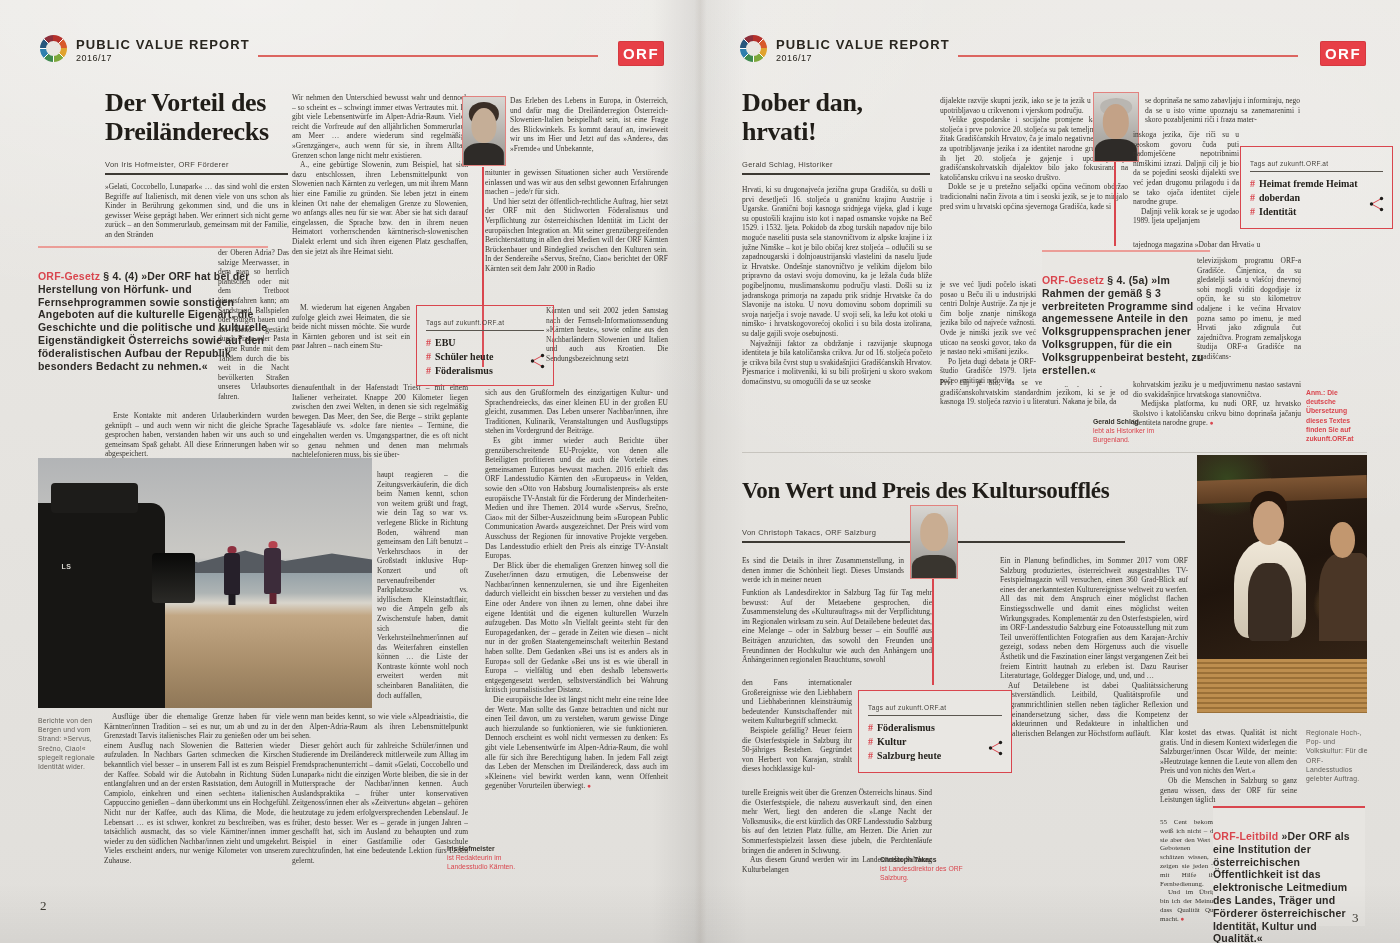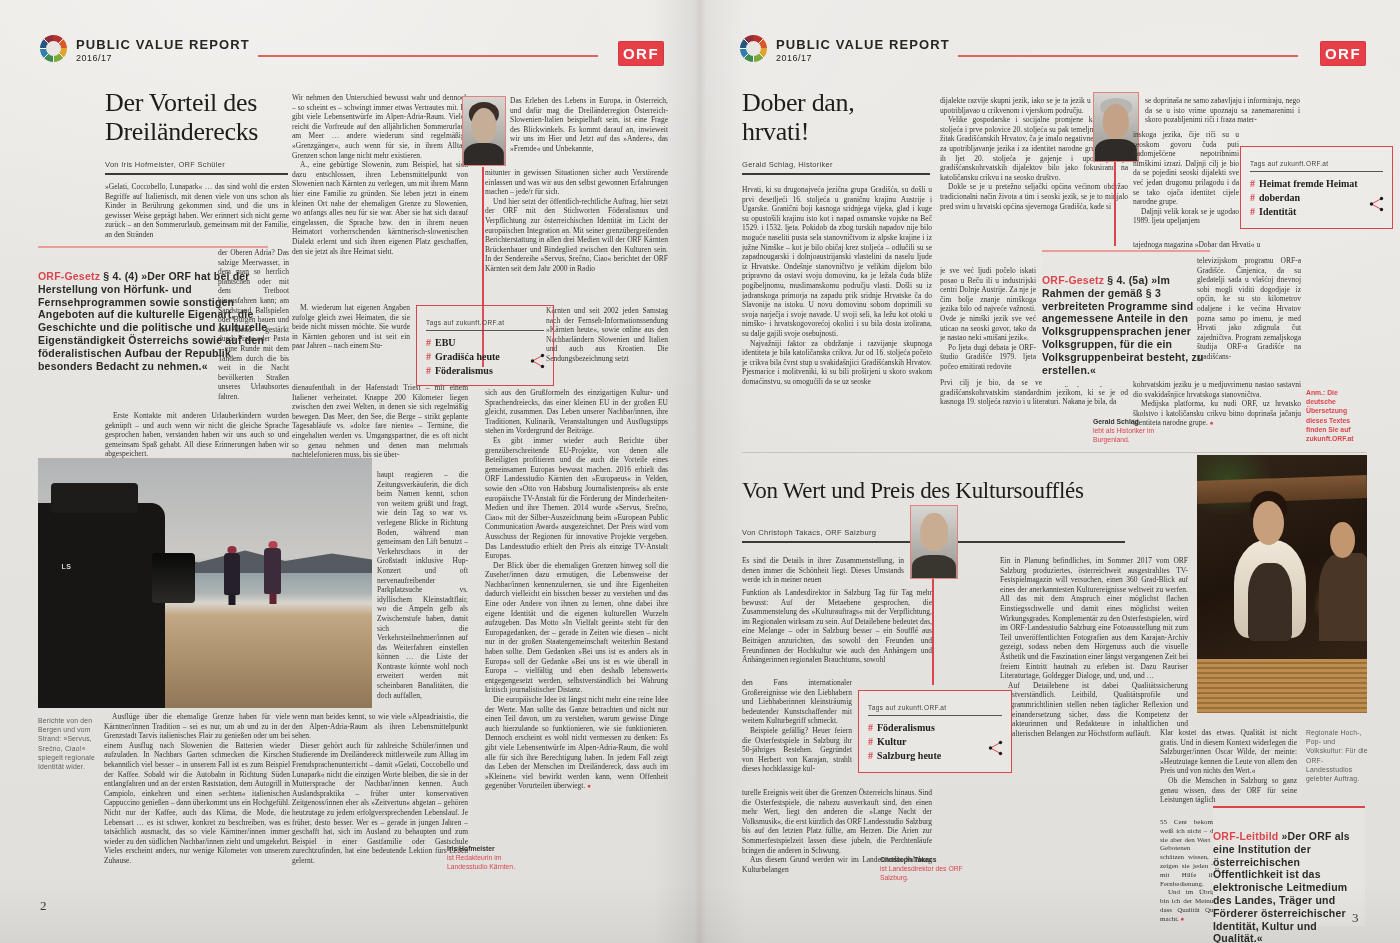--- a/index.html
+++ b/index.html
@@ -17,21 +17,21 @@
   .ring{position:absolute;width:27px;height:27px;border-radius:50%;
     background:conic-gradient(#b5312b 0 12%,#fff 12% 13%,#d85a2b 13% 24%,#fff 24% 25%,#e0a32e 25% 36%,#fff 36% 37%,#7da83c 37% 50%,#fff 50% 51%,#3f8a4f 51% 62%,#fff 62% 63%,#2f7fae 63% 75%,#fff 75% 76%,#27567d 76% 87%,#fff 87% 88%,#8c2f3b 88% 100%)}
   .ring::after{content:"";position:absolute;left:6px;top:6px;width:15px;height:15px;border-radius:50%;background:#e9e7e3}
   .hdr-title{position:absolute;font:700 13px/15px "Liberation Sans",sans-serif;letter-spacing:1.1px;color:#29261f}
   .hdr-year{position:absolute;font:9px/10px "Liberation Sans",sans-serif;letter-spacing:.5px;color:#29261f}
   .hdr-line{position:absolute;height:2px;background:#dc6560}
   .orf-logo{position:absolute;width:46px;height:25px;background:#e73f47;color:#fff;border-radius:2px;
     font:700 15px/25px "Liberation Sans",sans-serif;text-align:center;letter-spacing:1.5px;
     box-shadow:0 0 0 1px rgba(160,40,40,.25) inset}
   
-  .headline{position:absolute;font-weight:400;color:#201d18;letter-spacing:-.3px}
+  .headline{position:absolute;font-weight:700;color:#201d18;letter-spacing:-.3px}
   .h1a{font-size:26px;line-height:29px}
   .h2a{font-size:23px;line-height:26px}
   .byline{position:absolute;font:7.5px/9px "Liberation Sans",sans-serif;color:#45413b;letter-spacing:.3px}
   .rule-dark{position:absolute;height:2px;background:#3d3a34}
   .sep{position:absolute;height:1px;background:#c7c4be}
   .seg{position:absolute;font-size:7.5px;line-height:9.6px;text-align:justify;color:#37342e;overflow:hidden}
   .seg p{margin:0}
   .seg p + p{text-indent:8px}
   .ind{text-indent:8px}
   .tiny{font-size:7px;line-height:8.8px}
@@ -97,21 +97,21 @@
 
   <div>
 
     <span class="ring" style="left:40px;top:35px"></span>
     <div class="hdr-title" style="left:76px;top:37px">PUBLIC VALUE REPORT</div>
     <div class="hdr-year" style="left:76px;top:53px">2016/17</div>
     <div class="hdr-line" style="left:258px;top:55px;width:340px"></div>
     <div class="orf-logo" style="left:618px;top:41px">ORF</div>
 
     <div class="headline h1a" style="left:105px;top:88px;width:210px">Der Vorteil des Dreiländerecks</div>
-    <div class="byline" style="left:105px;top:160px">Von Iris Hofmeister, ORF Schüler</div>
+    <div class="byline" style="left:105px;top:160px">Von Iris Hofmeister, ORF Förderer</div>
     <div class="rule-dark" style="left:105px;top:173px;width:183px"></div>
 
     <div class="seg" style="left:105px;top:182px;width:184px;height:64px">»Gelati, Coccobello, Lunapark« … das sind wohl die ersten Begriffe auf Italienisch, mit denen viele von uns schon als Kinder in Berührung gekommen sind, und die uns in gewisser Weise geprägt haben. Wer erinnert sich nicht gerne zurück – an den Sommerurlaub, gemeinsam mit der Familie, an den Stränden</div>
     <div class="gesetz" style="left:38px;top:246px;width:230px;height:162px">
       <span class="lbl">ORF-Gesetz</span>
       <span>§ 4. (4) »Der ORF hat bei der Herstellung von Hörfunk- und Fernsehprogrammen sowie sonstigen Angeboten auf die kulturelle Eigenart, die Geschichte und die politische und kulturelle Eigenständigkeit Österreichs sowie auf den föderalistischen Aufbau der Republik besonders Bedacht zu nehmen.«</span>
     </div>
     <div class="seg" style="left:218px;top:248px;width:71px;height:158px">der Oberen Adria? Das salzige Meerwasser, in dem man so herrlich plantschen oder mit dem Tretboot hinausfahren kann; am Sandstrand Ballspielen oder Burgen bauen und am Abend – gestärkt durch Pizza oder Pasta – eine Runde mit dem Tandem durch die bis weit in die Nacht bevölkerten Straßen unseres Urlaubsortes fahren.</div>
     <div class="seg ind" style="left:105px;top:411px;width:184px;height:50px">Erste Kontakte mit anderen Urlauberkindern wurden geknüpft – und auch wenn wir nicht die gleiche Sprache gesprochen haben, verstanden haben wir uns auch so und gemeinsam Spaß gehabt. All diese Erinnerungen haben wir abgespeichert.</div>
 
@@ -142,21 +142,21 @@
     <div class="seg" style="left:485px;top:388px;width:183px;height:500px">
         <p>sich aus den Grußformeln des einzigartigen Kultur- und Sprachendreiecks, das einer kleinen EU in der großen EU gleicht, zusammen. Das Leben unserer Nachbar/innen, ihre Traditionen, Kulinarik, Veranstaltungen und Ausflugstipps stehen im Vordergrund der Beiträge.</p>
         <p>Es gibt immer wieder auch Berichte über grenzüberschreitende EU-Projekte, von denen alle Beteiligten profitieren und die auch die Vorteile eines gemeinsamen Europas bewusst machen. 2016 erhielt das ORF Landesstudio Kärnten den »Europaeus« in Velden, sowie den »Otto von Habsburg Journalistenpreis« als erste europäische TV-Anstalt für die Förderung der Minderheiten-Medien und ihre Themen. 2014 wurde »Servus, Srečno, Ciao« mit der Silber-Auszeichnung beim »European Public Communication Award« ausgezeichnet. Der Preis wird vom Ausschuss der Regionen für innovative Projekte vergeben. Das Landesstudio erhielt den Preis als einzige TV-Anstalt Europas.</p>
         <p>Der Blick über die ehemaligen Grenzen hinweg soll die Zuseher/innen dazu ermutigen, die Lebensweise der Nachbar/innen kennenzulernen, sie und ihre Eigenheiten dadurch vielleicht ein bisschen besser zu verstehen und das Eine oder Andere von ihnen zu lernen, ohne dabei ihre eigene Identität und die eigenen kulturellen Wurzeln aufzugeben. Das Motto »In Vielfalt geeint« steht für den Europagedanken, der – gerade in Zeiten wie diesen – nicht nur in der großen Staatengemeinschaft weiterhin Bestand haben sollte. Dem Gedanken »Bei uns ist es anders als in Europa« soll der Gedanke »Bei uns ist es wie überall in Europa – vielfältig und eben deshalb lebenswert« entgegengesetzt werden, selbstverständlich bei Wahrung kritisch journalistischer Distanz.</p>
         <p>Die europäische Idee ist längst nicht mehr eine reine Idee der Werte. Man sollte das Ganze betrachten und nicht nur einen Teil davon, um zu verstehen, warum gewisse Dinge auch hierzulande so funktionieren, wie sie funktionieren. Dennoch erscheint es wohl nicht vermessen zu denken: Es gibt viele Lebensentwürfe im Alpen-Adria-Raum, die wohl alle für sich ihre Berechtigung haben. In jedem Fall zeigt das Leben der Menschen im Dreiländereck, dass auch im »Kleinen« viel bewirkt werden kann, wenn Offenheit gegenüber Vorurteilen überwiegt. <span class="dot">●</span></p>
       </div>
 
     <div class="tagbox" style="left:416px;top:305px;width:118px;height:60px">
       <div class="tlabel">Tags auf zukunft.ORF.at</div>
       <div class="tag"><span class="h">#</span><span>EBU</span></div>
-      <div class="tag"><span class="h">#</span><span>Gradišća heute</span></div>
+      <div class="tag"><span class="h">#</span><span>Schüler heute</span></div>
       <div class="tag"><span class="h">#</span><span>Föderalismus</span></div>
       <svg class="shareicon" width="17" height="16" viewBox="0 0 17 16">
         <path d="M3.5 8 L13.5 2.5 M3.5 8 L13.5 13.5" stroke="#d9464e" stroke-width="1" fill="none"></path>
         <circle cx="3.5" cy="8" r="1.7" fill="#1e1c19"></circle>
           <circle cx="13.5" cy="2.5" r="1.7" fill="#1e1c19"></circle>
           <circle cx="13.5" cy="13.5" r="1.7" fill="#1e1c19"></circle>
       </svg>
     </div>
 
     <div class="photo ph1" style="left:38px;top:458px;width:334px;height:250px">
@@ -200,21 +200,21 @@
     <div class="seg" style="left:742px;top:185px;width:190px;height:262px">
         <p>Hrvati, ki su drugonajveća jezična grupa Gradišća, su došli u prvi desetljeći 16. stoljeća u graničnu krajinu Austrije i Ugarske. Granični boji kasnoga sridnjega vijeka, glad i kuge su opustošili krajinu isto kot i napad osmanske vojske na Beč 1529. i 1532. ljeta. Pokidob da zbog turskih napadov nije bilo moguće naseliti pusta sela stanovničtvom iz alpske krajine i iz južne Nimške – kot je bilo običaj krez stoljeća – odlučili su se zapadnougarski i dolnjoaustrijanski vlastelini da naselu ljude iz Hrvatske. Ondešnje stanovničtvo je velikim dijelom bilo pripravno da ostavi svoju domovinu, ka je ležala čuda bliže pogibeljnomu, muslimanskomu području vlasti. Došli su iz jadranskoga primorja na zapadu prik sridnje Hrvatske ča do Slavonije na istoku. U novu domovinu sobom doprimili su svoja narječja i svoje navade. U svoji seli, ka ležu kot otoki u nimško- i hrvatskogovorećoj okolici i su bila dosta izolirana, su dalje gajili svoje osebujnosti.</p>
         <p>Najvažniji faktor za obdržanje i razvijanje skupnoga identiteta je bila katoličanska crikva. Jur od 16. stoljeća početo je crikva bila čvrst stup u svakidašnjici Gradišćanskih Hrvatov. Pjesmarice i molitveniki, ki su bili proširjeni u skoro svakom domaćinstvu, su omogućili da se uz seoske</p>
       </div>
 
     <div class="seg" style="left:940px;top:96px;width:188px;height:168px">
         <p>dijalekte razvije skupni jezik, iako se je ta jezik u prvom redu upotribljavao u crikvenom i vjerskom području.</p>
         <p>Velike gospodarske i socijalne promjene kasnoga 19. stoljeća i prve polovice 20. stoljeća su pak temeljno preminile žitak Gradišćanskih Hrvatov, ča je imalo negativne poslijedice za upotribljavanje jezika i za identitet narodne grupe. Do 60-ih ljet 20. stoljeća je gajenje i upotribljavanje gradišćanskohrvatskih dijalektov bilo jako fokusirano na katoličansku crikvu i na seosko društvo.</p>
         <p>Dokle se je u pretežno seljački općina većinom obdržao tradicionalni način života a tim i seoski jezik, se je to minjalo pred svim u hrvatski općina sjevernoga Gradišća, kade si</p>
       </div>
-    <div class="seg" style="left:940px;top:266px;width:96px;height:110px">
+    <div class="seg" style="left:940px;top:280px;width:96px;height:110px">
         <p>je sve već ljudi počelo iskati posao u Beču ili u industrijski centri Dolnje Austrije. Za nje je čim bolje znanje nimškoga jezika bilo od najveće važnosti. Ovde je nimški jezik sve već uticao na seoski govor, tako da je nastao neki »mišani jezik«.</p>
         <p>Po ljeta dugi debata je ORF-študio Gradišće 1979. ljeta počeo emitirati redovite</p>
       </div>
     <div class="seg" style="left:940px;top:378px;width:188px;height:70px">
         <p>Prvi cilj je bio, da se veći krug ljudi upozna s gradišćanskohrvatskim standardnim jezikom, ki se je od kasnoga 19. stoljeća razvio i u literaturi. Nakana je bila, da</p>
       </div>
 
     <div class="gesetz" style="left:1042px;top:250px;width:168px;height:112px;background:#e9e7e3">
       <span class="lbl">ORF-Gesetz</span>
       <span>§ 4. (5a) »Im Rahmen der gemäß § 3 verbreiteten Programme sind angemessene Anteile in den Volksgruppensprachen jener Volksgruppen, für die ein Volksgruppenbeirat besteht, zu erstellen.«</span>

